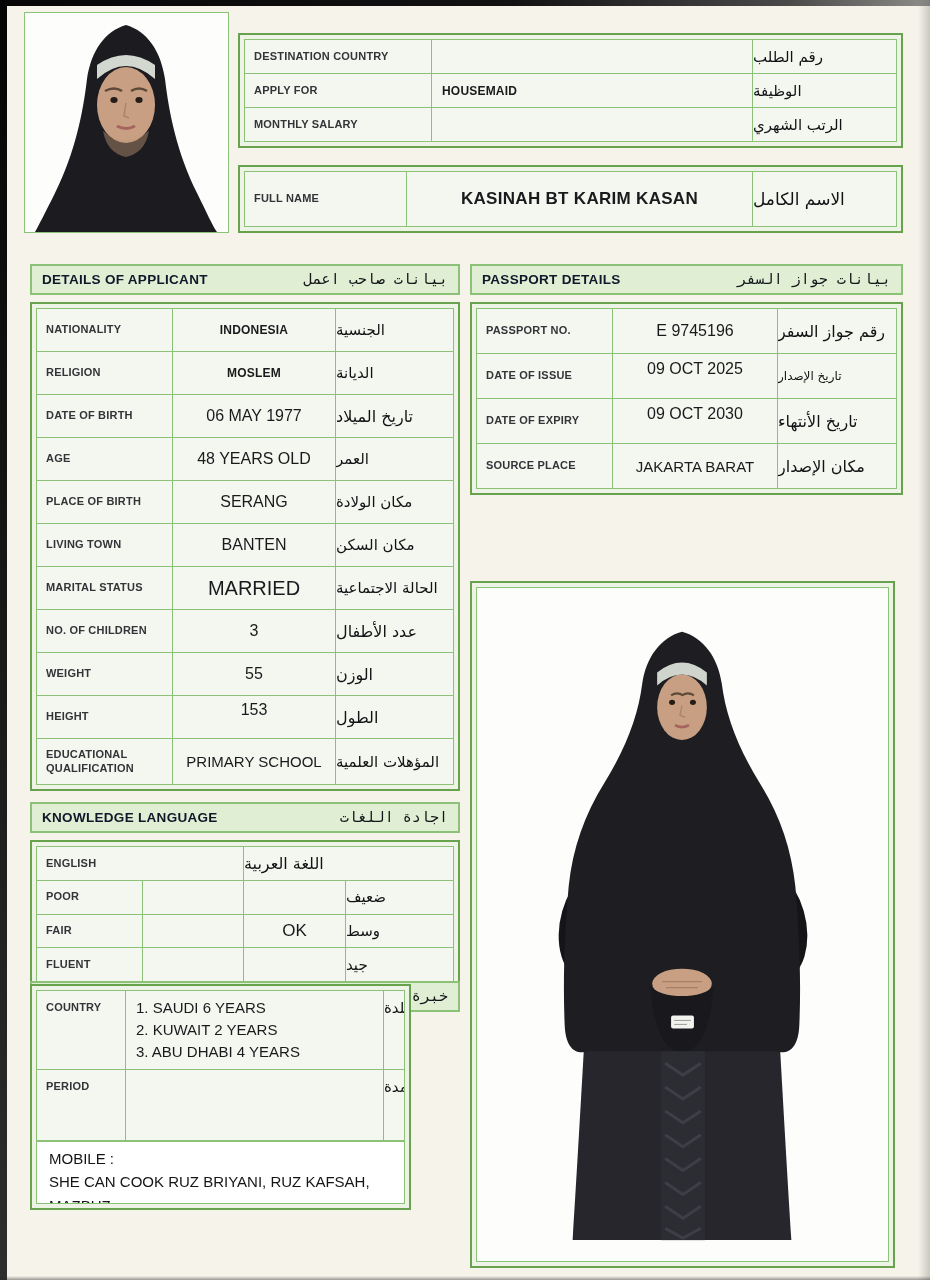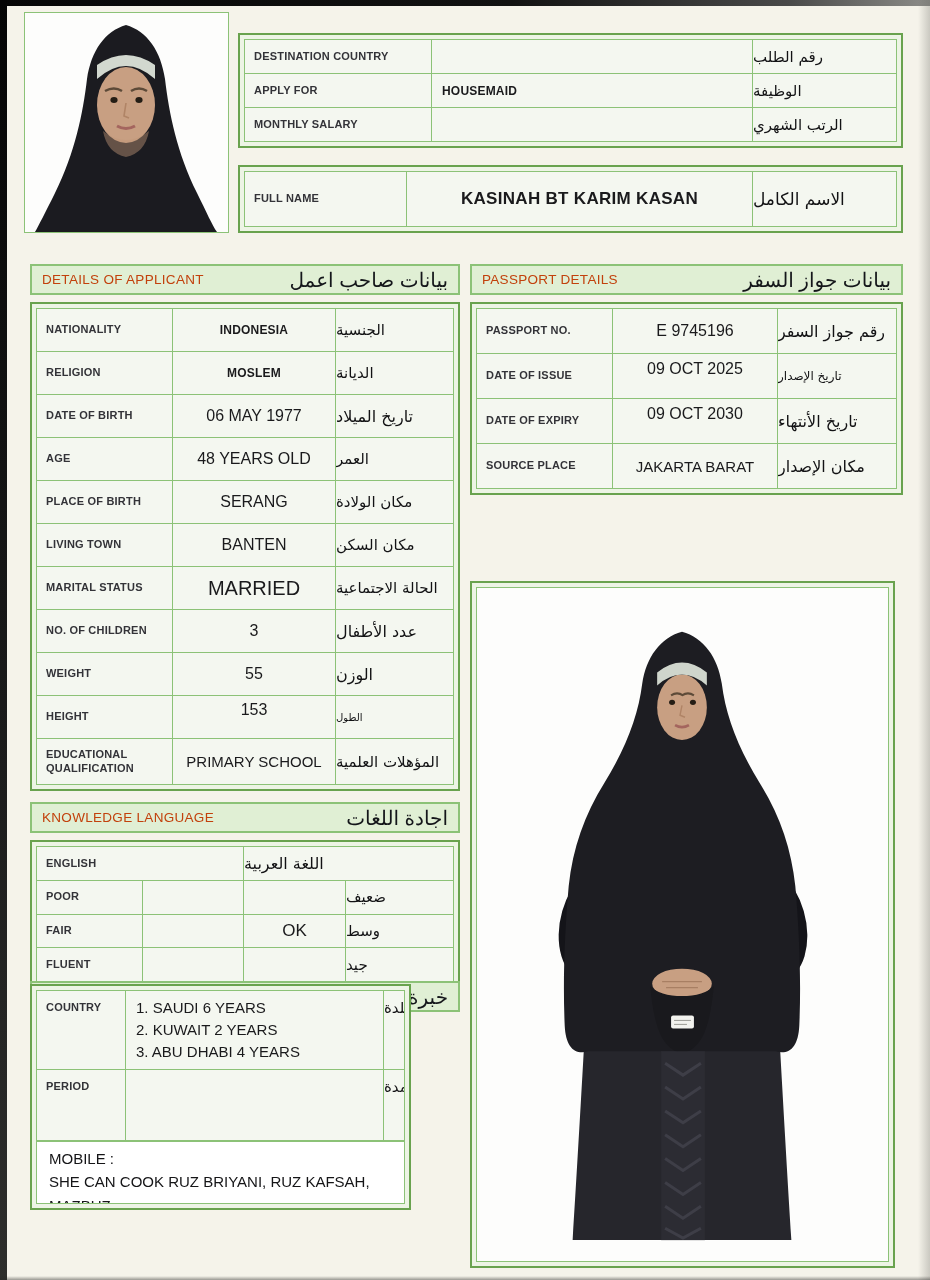--- a/index.html
+++ b/index.html
@@ -35,22 +35,22 @@
   .cl{padding-left:9px;font-size:11px;font-weight:700;color:var(--lbl);letter-spacing:.2px;line-height:1.25;}
   .cv{justify-content:center;font-size:15px;color:var(--ink);text-align:center;}
   .cv.bsm{font-size:12px;font-weight:700;letter-spacing:.2px;}
   .cv.bname{font-size:17px;font-weight:700;letter-spacing:.3px;}
   .ca{justify-content:flex-end;padding-right:10px;direction:rtl;
       font-family:"DejaVu Sans",sans-serif;font-size:15px;color:#121214;}
 
   
   .sec{position:absolute;background:var(--hdr);border:2px solid var(--g2);box-sizing:border-box;
        display:flex;align-items:center;justify-content:space-between;padding:0 10px;}
-  .sec .en{font-size:13.5px;font-weight:400;color:#c2410c;letter-spacing:.3px;}
-  .sec .ar{direction:rtl;font-family:Liberation Sans, sans-serif;font-size:20px;color:#14161a;}
+  .sec .en{font-size:13.5px;font-weight:700;color:#0f172a;letter-spacing:.3px;}
+  .sec .ar{direction:rtl;font-family:Liberation Mono, monospace;font-size:15px;color:#14161a;}
 
   
   .photo-portrait{position:absolute;left:24px;top:12px;width:205px;height:221px;background:#fdfdfc;
                   border:1px solid var(--g2);box-sizing:border-box;}
   .photo-frame{position:absolute;left:470px;top:581px;width:425px;height:687px;}
   .photo-frame .inner{background:#fdfdfc;}
   svg{display:block;}
 
   
   .notebox{background:#ffffff;flex:1 1 auto;padding:5px 12px;display:flex;flex-direction:column;
@@ -159,21 +159,21 @@
         <div class="ca" style="flex:1;font-size:16px;" dir="rtl">عدد الأطفال</div>
       </div>
       <div class="r" style="height:42px;">
         <div class="cl" style="width:136px;">WEIGHT</div>
         <div class="cv" style="width:163px;font-size:16px;">55</div>
         <div class="ca" style="flex:1;font-size:16px;" dir="rtl">الوزن</div>
       </div>
       <div class="r" style="height:42px;">
         <div class="cl" style="width:136px;">HEIGHT</div>
         <div class="cv" style="width:163px;font-size:16px;align-items:flex-start;padding-top:5px;">153</div>
-        <div class="ca" style="flex:1;font-size:10px;" dir="rtl">الطول</div>
+        <div class="ca" style="flex:1;font-size:16px;" dir="rtl">الطول</div>
       </div>
       <div class="r" style="flex:1;">
         <div class="cl" style="width:136px;">EDUCATIONAL QUALIFICATION</div>
         <div class="cv" style="width:163px;font-size:15px;">PRIMARY SCHOOL</div>
         <div class="ca" style="flex:1;" dir="rtl">المؤهلات العلمية</div>
       </div>
     </div>
   </div>
 
   <div class="sec" style="left:470px;top:264px;width:433px;height:31px;">

